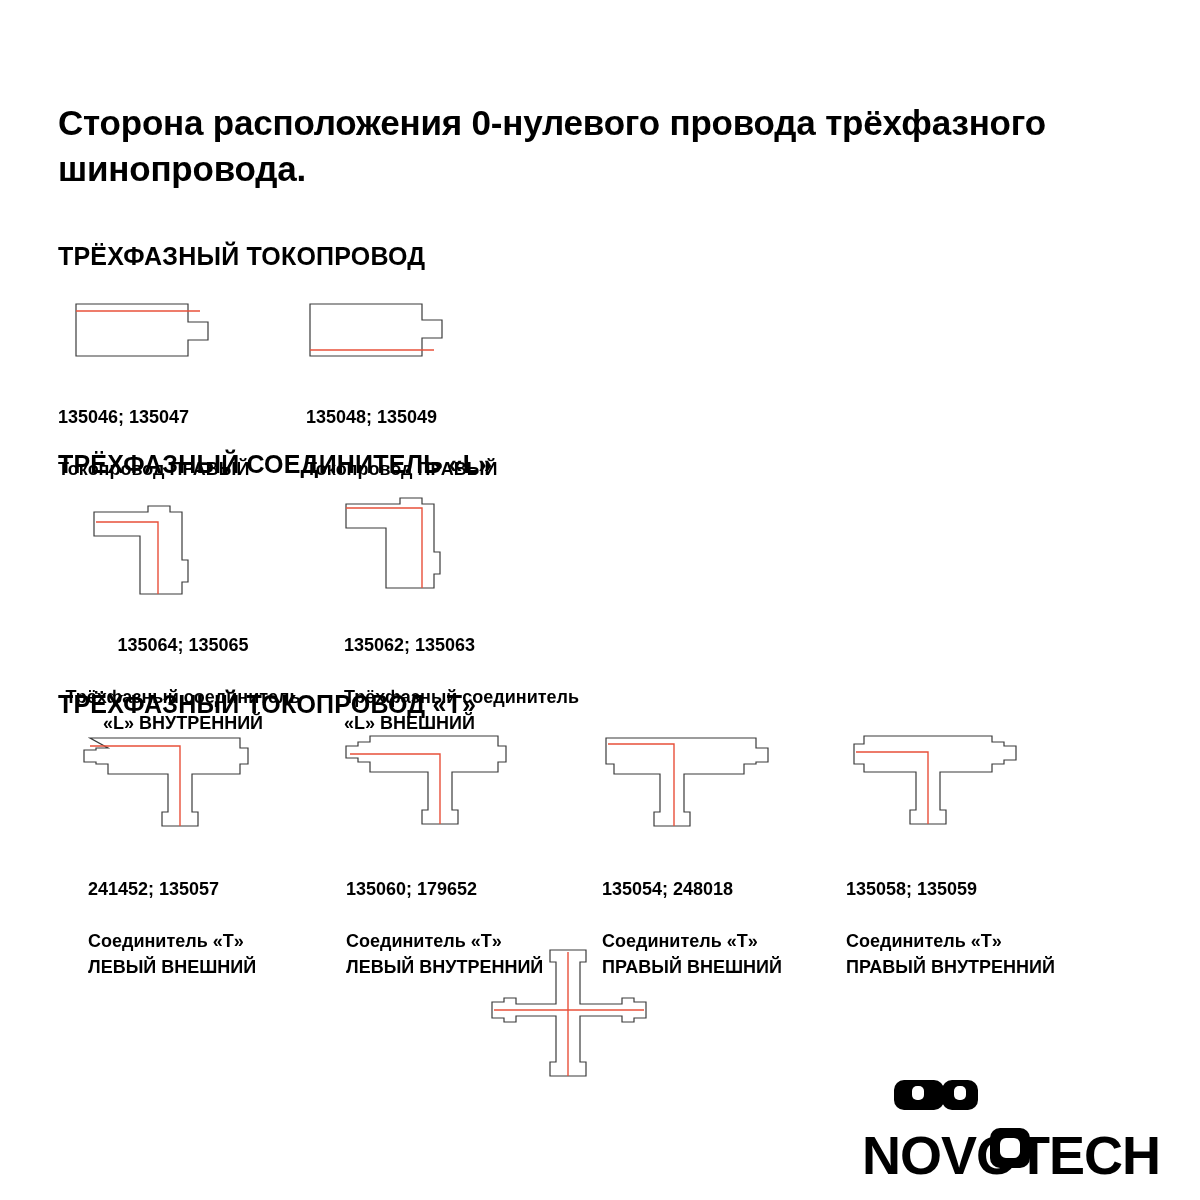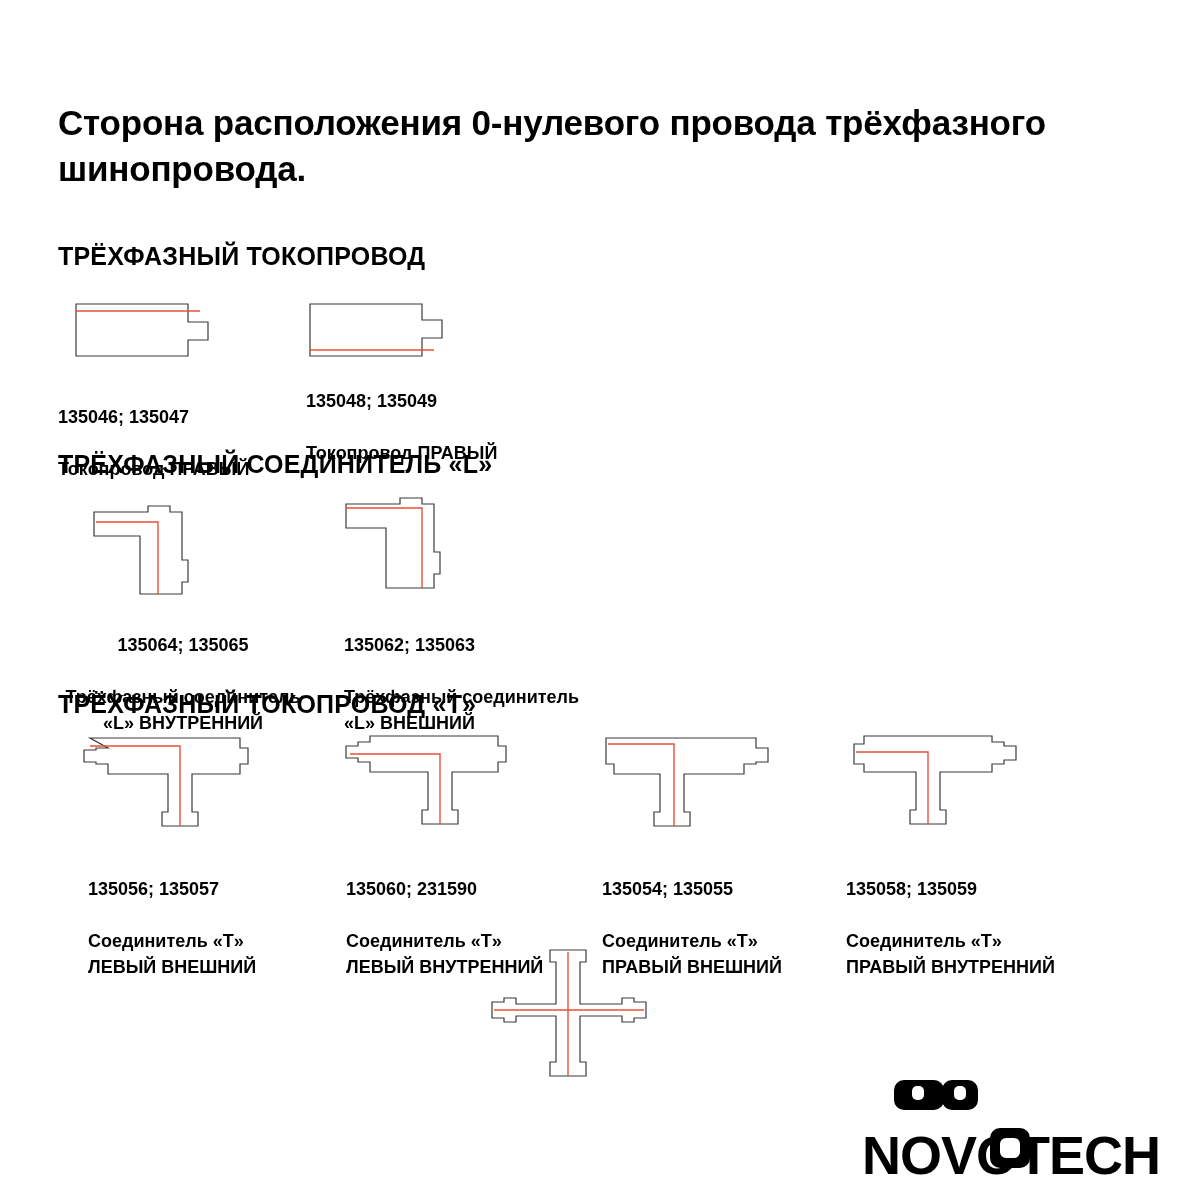--- a/index.html
+++ b/index.html
@@ -93,21 +93,21 @@
       </g>
       <line x1="10" y1="56" x2="134" y2="56" stroke="#e8503a" stroke-width="1.4"></line>
     </svg>
   </div>
 
   <div class="caption" style="left:58px; top:336px; width:230px;">
     <span>135046; 135047</span><br>
     <span>Токопровод ПРАВЫЙ</span>
   </div>
 
-  <div class="caption" style="left:306px; top:320px; width:250px;">
+  <div class="caption" style="left:306px; top:336px; width:250px;">
     <span>135048; 135049</span><br>
     <span>Токопровод ПРАВЫЙ</span>
   </div>
 
   <div class="section-head" style="left:58px; top:408px;">ТРЁХФАЗНЫЙ СОЕДИНИТЕЛЬ «L»</div>
 
   <div class="fig" style="left:78px; top:452px;">
     <svg width="140" height="110" viewBox="0 0 140 110">
       <g fill="#ffffff" stroke="#3b3b3b" stroke-width="1.2">
         <path d="M16 18 H70 V12 H92 V18 H104 V66 H110 V88 H104 V100 H62 V42 H16 Z"></path>
@@ -169,33 +169,33 @@
   <div class="fig" style="left:836px; top:684px;">
     <svg width="200" height="110" viewBox="0 0 200 110">
       <g fill="#ffffff" stroke="#3b3b3b" stroke-width="1.2">
         <path d="M18 18 H28 V10 H156 V16 H168 V20 H180 V34 H168 V38 H156 V46 H104 V84 H110 V98 H74 V84 H80 V46 H28 V38 H18 Z"></path>
       </g>
       <polyline points="20,26 92,26 92,98" fill="none" stroke="#e8503a" stroke-width="1.4"></polyline>
     </svg>
   </div>
 
   <div class="caption" style="left:88px; top:808px; width:240px;">
-    <span>135056; 135057</span><br>
+    <span>241452; 135057</span><br>
     <span>Соединитель «Т»
 ЛЕВЫЙ ВНЕШНИЙ</span>
   </div>
 
   <div class="caption" style="left:346px; top:808px; width:240px;">
-    <span>135060; 231590</span><br>
+    <span>135060; 179652</span><br>
     <span>Соединитель «Т»
 ЛЕВЫЙ ВНУТРЕННИЙ</span>
   </div>
 
   <div class="caption" style="left:602px; top:808px; width:240px;">
-    <span>135054; 135055</span><br>
+    <span>135054; 248018</span><br>
     <span>Соединитель «Т»
 ПРАВЫЙ ВНЕШНИЙ</span>
   </div>
 
   <div class="caption" style="left:846px; top:808px; width:260px;">
     <span>135058; 135059</span><br>
     <span>Соединитель «Т»
 ПРАВЫЙ ВНУТРЕННИЙ</span>
   </div>
 

